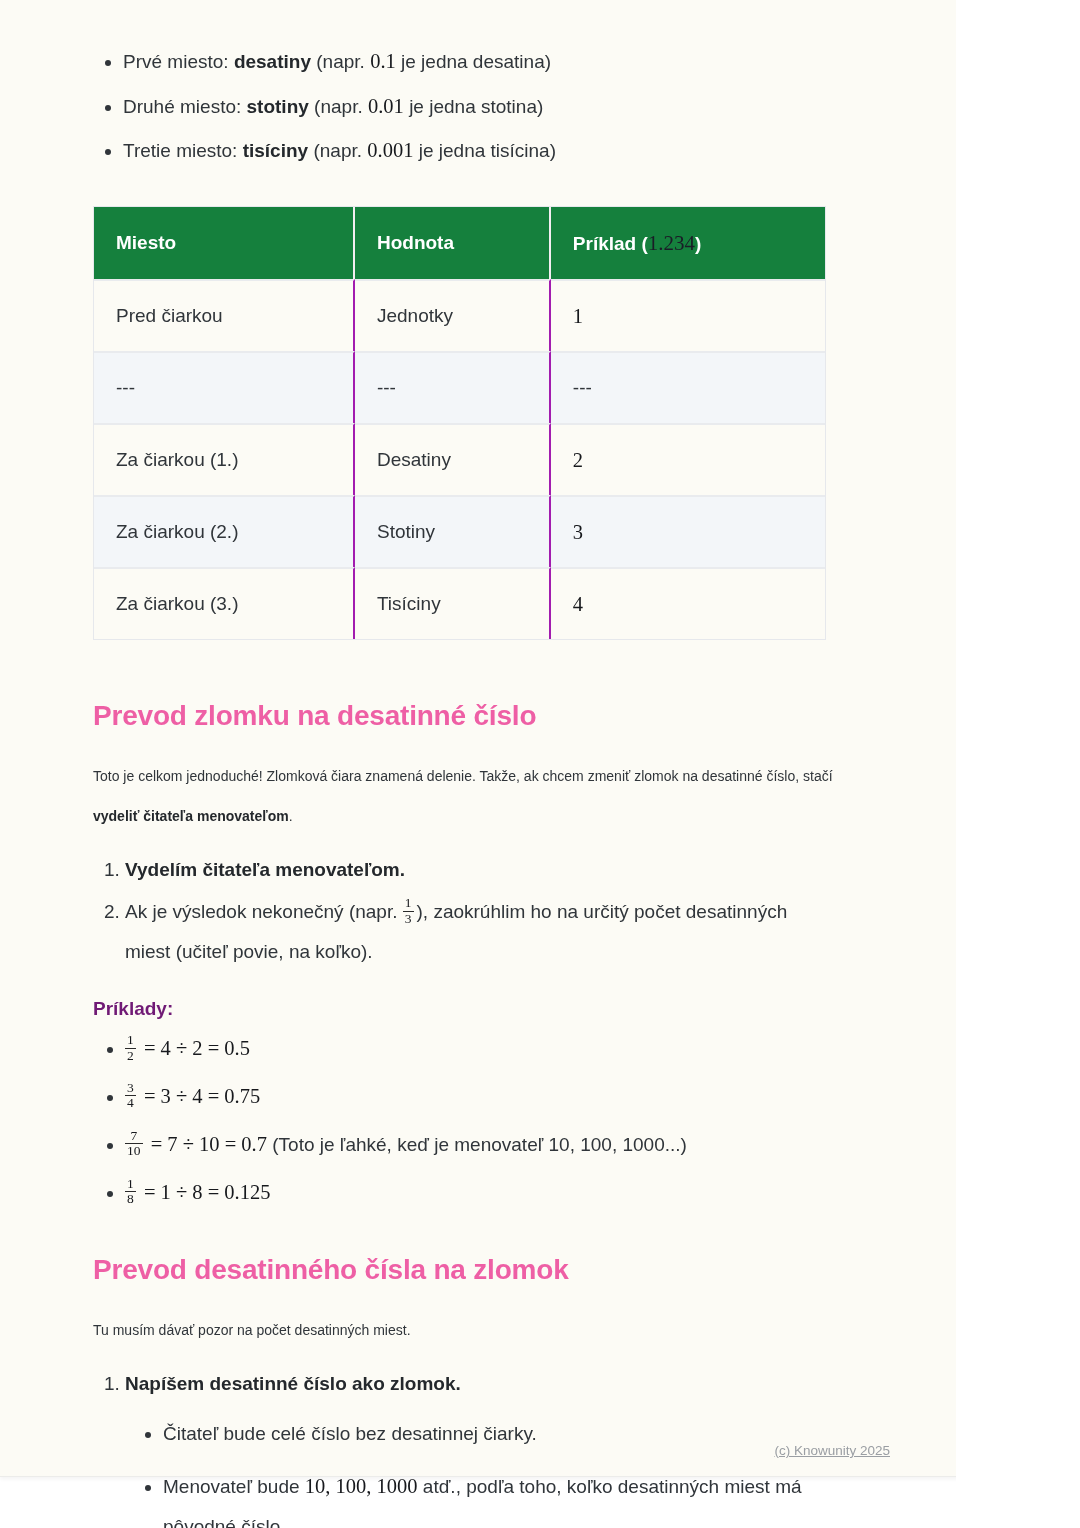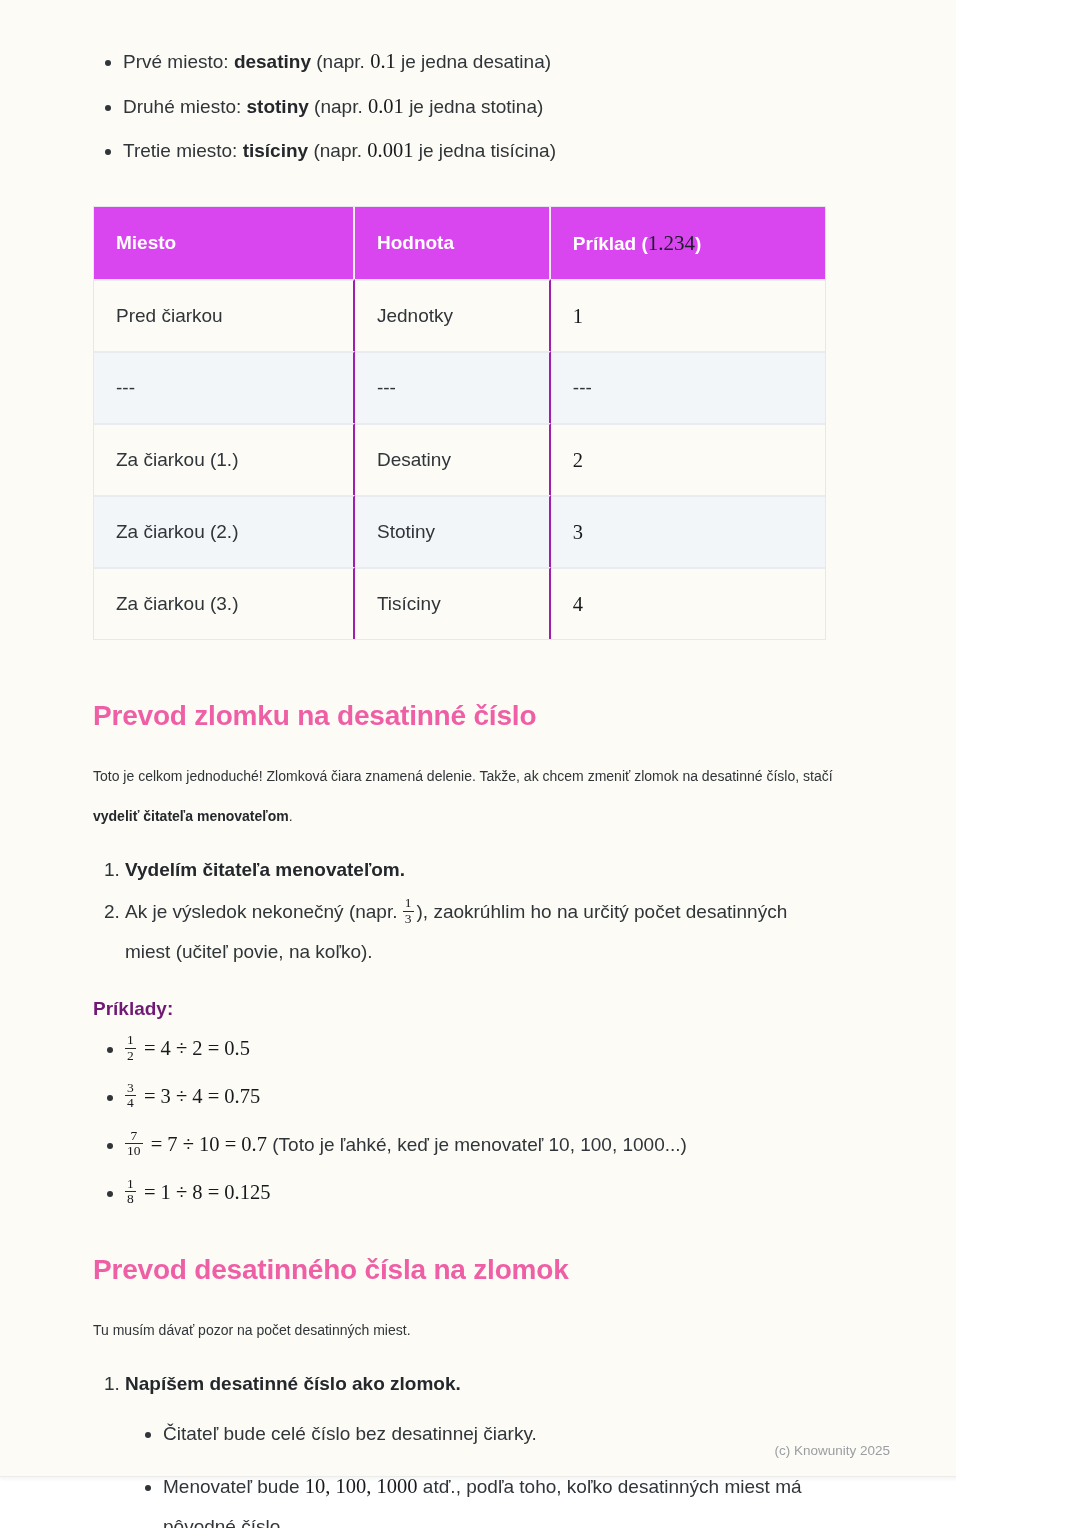--- a/index.html
+++ b/index.html
@@ -86,21 +86,21 @@
   
   table.place-table {
     width:733px;
     margin-top:40px;
     border-collapse:separate;
     border-spacing:0;
     border:1px solid #e6e8ec;
     font-size:19px;
   }
   table.place-table th {
-    background:#d946ef;
+    background:#15803d;
     color:#ffffff;
     font-weight:700;
     text-align:left;
     height:72px;
     padding:0 22px;
     border-right:2px solid #f3eef2;
   }
   table.place-table th:last-child { border-right:none; }
   table.place-table td {
     height:72px;
@@ -161,20 +161,21 @@
     margin-bottom:12px;
     font-weight:400;
   }
   .watermark {
     position:absolute;
     right:66px;
     bottom:70px;
     font-size:13.5px;
     color:#9a9ea3;
     z-index:3;
+    text-decoration:underline;
   }
 </style>
 </head>
 <body>
 
 <div class="page">
   <div class="sheet"></div>
   <div class="stripe"></div>
 
   <div class="content">

